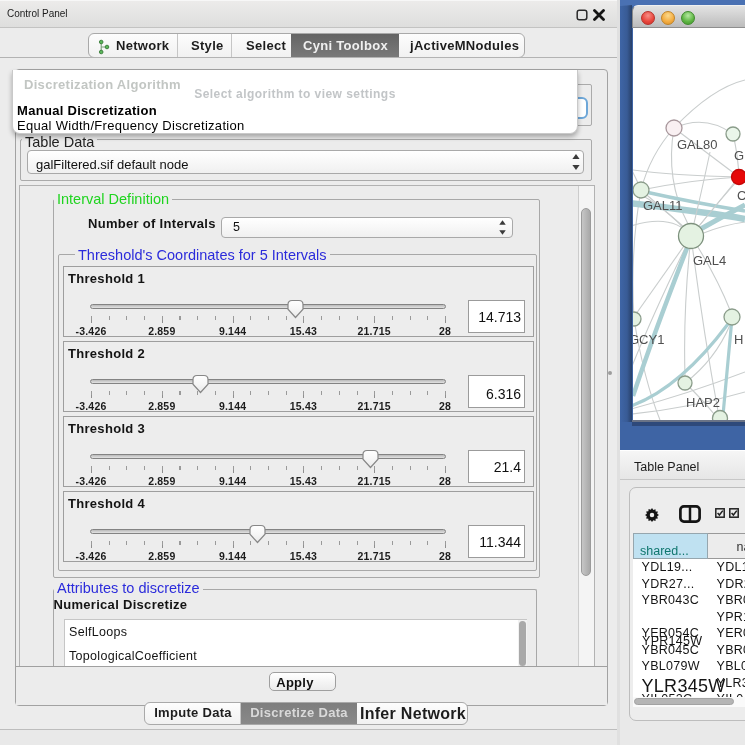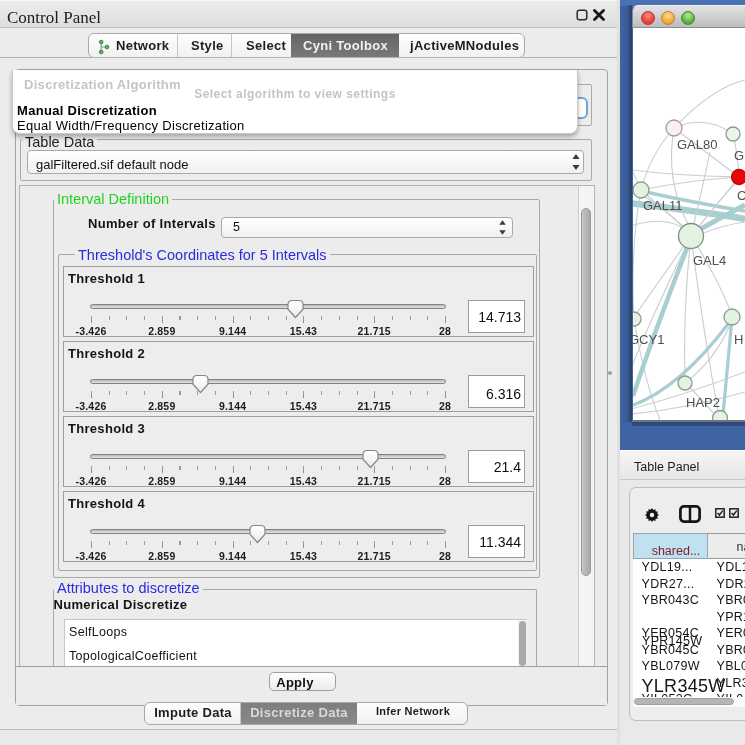--- a/index.html
+++ b/index.html
@@ -7,21 +7,21 @@
        font-family:"Liberation Sans",sans-serif;overflow:hidden;}
   .abs{position:absolute;}
   .bd{box-sizing:border-box;}
   .gtitle{position:absolute;background:#ececec;padding:0 3px;font-size:14.5px;letter-spacing:0px;line-height:14px;}
 </style>
 </head>
 <body>
 <div id="app">
 
   <div class="abs bd" style="left:0;top:0;width:617px;height:28px;background:linear-gradient(#ecebea,#dededd);border-bottom:1px solid #c3c3c2;border-top:1px solid #f7f7f7;"></div>
-  <div class="abs" style="left:7px;top:8px;font-size:17px;color:#1c1c1c;font-family:Liberation Serif, serif;">Control Panel</div>
+  <div class="abs" style="left:7px;top:8px;font-size:10px;color:#1c1c1c;">Control Panel</div>
 
   <svg class="abs" style="left:576px;top:9px;" width="12" height="12" viewBox="0 0 12 12">
       <rect x="1.2" y="1.2" width="9.6" height="9.6" rx="2.2" fill="none" stroke="#2b2b2b" stroke-width="1.5"></rect>
     </svg>
 
   <svg class="abs" style="left:593px;top:9px;" width="12" height="12" viewBox="0 0 12 12">
       <path d="M1.5,1.5 L10.5,10.5 M10.5,1.5 L1.5,10.5" stroke="#141414" stroke-width="2.8" stroke-linecap="round"></path>
     </svg>
 
   <div class="abs bd" style="left:88px;top:33px;width:437px;height:25px;border:1px solid #a9a9a9;border-radius:6px;background:linear-gradient(#fdfdfd,#f1f1f1);overflow:hidden;">
@@ -184,21 +184,21 @@
 
   <div class="abs bd" style="left:269px;top:672px;width:67px;height:19px;border:1px solid #9f9f9f;border-radius:5px;background:linear-gradient(#ffffff,#ebebeb);"></div>
   <div class="abs" style="left:269px;top:675px;width:52px;text-align:center;font-size:13px;letter-spacing:0.3px;font-weight:bold;color:#111;">Apply</div>
 
   <div class="abs bd" style="left:144px;top:702px;width:324px;height:23px;border:1px solid #a9a9a9;border-radius:6px;background:linear-gradient(#fdfdfd,#f1f1f1);overflow:hidden;">
     <div class="abs bd" style="left:0;top:0;width:96px;height:23px;border-right:1px solid #c6c6c6;"></div>
     <div class="abs bd" style="left:96px;top:0;width:116px;height:23px;background:linear-gradient(#7e7e7e,#8a8a8a);"></div>
     <div class="abs bd" style="left:212px;top:0;width:112px;height:23px;"></div>
     <div class="abs" style="left:0;top:2px;width:96px;text-align:center;font-size:13px;letter-spacing:0.3px;font-weight:bold;color:#1d1d1d;">Impute Data</div>
     <div class="abs" style="left:96px;top:2px;width:116px;text-align:center;font-size:13px;letter-spacing:0.3px;font-weight:bold;color:#d9d9d9;">Discretize Data</div>
-    <div class="abs" style="left:212px;top:2px;width:112px;text-align:center;font-size:11px;letter-spacing:0.3px;font-weight:bold;color:#1d1d1d;">Infer Network</div>
+    <div class="abs" style="left:212px;top:2px;width:112px;text-align:center;font-size:16px;letter-spacing:0.3px;font-weight:bold;color:#1d1d1d;">Infer Network</div>
   </div>
   <div class="abs" style="left:0;top:729px;width:617px;height:1px;background:#bdbdbd;"></div>
   <div class="abs" style="left:0;top:730px;width:617px;height:15px;background:#e9e9e9;"></div>
 
   <div class="abs" style="left:608px;top:371px;width:4px;height:4px;border-radius:2px;background:#9d9d9d;"></div>
 
   <div class="abs" style="left:617px;top:0;width:3px;height:745px;background:#e0e0e0;"></div>
 
   <div class="abs" style="left:620px;top:0;width:125px;height:450px;background:#3e64a4;"></div>
   <div class="abs" style="left:620px;top:0;width:125px;height:6px;background:#4a71b3;"></div>
@@ -286,21 +286,21 @@
       <rect x="0.8" y="0.8" width="8.4" height="8.4" fill="none" stroke="#222" stroke-width="1.5"></rect>
       <path d="M2.6,5 L4.4,7 L7.8,2.6" fill="none" stroke="#222" stroke-width="1.5"></path>
     </svg>
   <svg class="abs" style="left:728.5px;top:508px;" width="10" height="10" viewBox="0 0 10 10">
       <rect x="0.8" y="0.8" width="8.4" height="8.4" fill="none" stroke="#222" stroke-width="1.5"></rect>
       <path d="M2.6,5 L4.4,7 L7.8,2.6" fill="none" stroke="#222" stroke-width="1.5"></path>
     </svg>
 
   <div class="abs bd" style="left:633px;top:533px;width:112px;height:26px;border-top:1px solid #999;border-bottom:1px solid #999;background:#ececec;"></div>
   <div class="abs bd" style="left:633px;top:533px;width:75px;height:26px;background:#bfe1f1;border:1px solid #96a6ae;"></div>
-  <div class="abs" style="left:640px;top:544px;width:72px;text-align:center;font-size:12.5px;color:#7f1d1d;">shared...</div>
+  <div class="abs" style="left:640px;top:544px;width:72px;font-size:12.5px;color:#0f766e;">shared...</div>
   <div class="abs" style="left:736.5px;top:540px;font-size:12.5px;color:#333;">na</div>
 
   <div class="abs" style="left:633px;top:558.5px;width:112px;height:138.5px;background:#ffffff;overflow:hidden;">
     <div style="position:absolute;left:8.5px;top:1.5px;font-size:12.5px;letter-spacing:0.3px;color:#141414;">YDL19...</div>
     <div style="position:absolute;left:83.5px;top:1.5px;font-size:12.5px;letter-spacing:0.3px;color:#141414;">YDL1</div>
     <div style="position:absolute;left:8.5px;top:18.0px;font-size:12.5px;letter-spacing:0.3px;color:#141414;">YDR27...</div>
     <div style="position:absolute;left:83.5px;top:18.0px;font-size:12.5px;letter-spacing:0.3px;color:#141414;">YDR2</div>
     <div style="position:absolute;left:8.5px;top:34.6px;font-size:12.5px;letter-spacing:0.3px;color:#141414;">YBR043C</div>
     <div style="position:absolute;left:83.5px;top:34.6px;font-size:12.5px;letter-spacing:0.3px;color:#141414;">YBR0</div>
     <div style="position:absolute;left:9px;top:51.1px;font-size:12.5px;letter-spacing:0.3px;color:#141414;margin-top:24px;">YPR145W</div>

